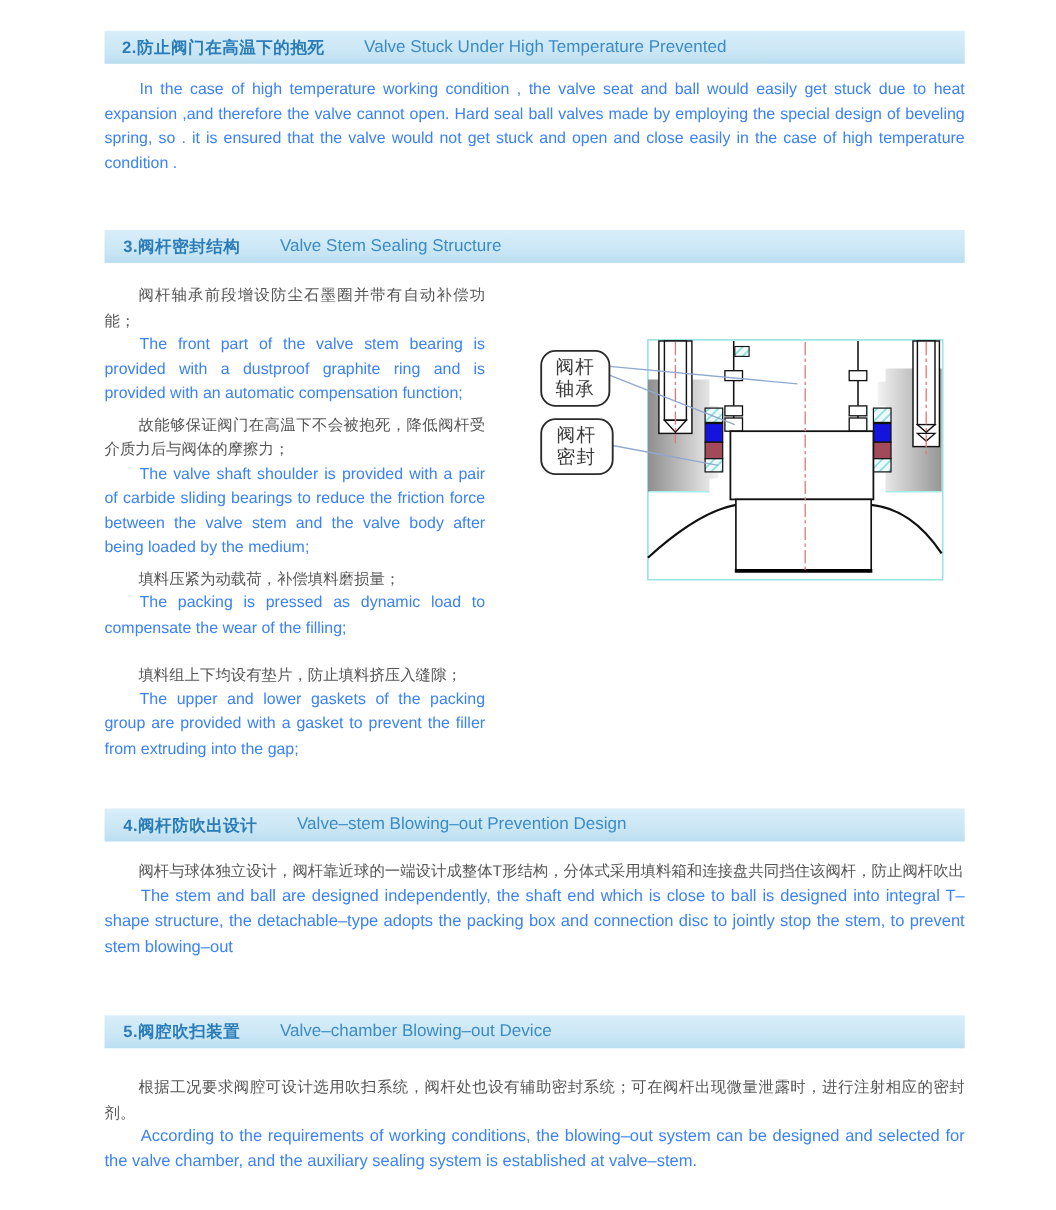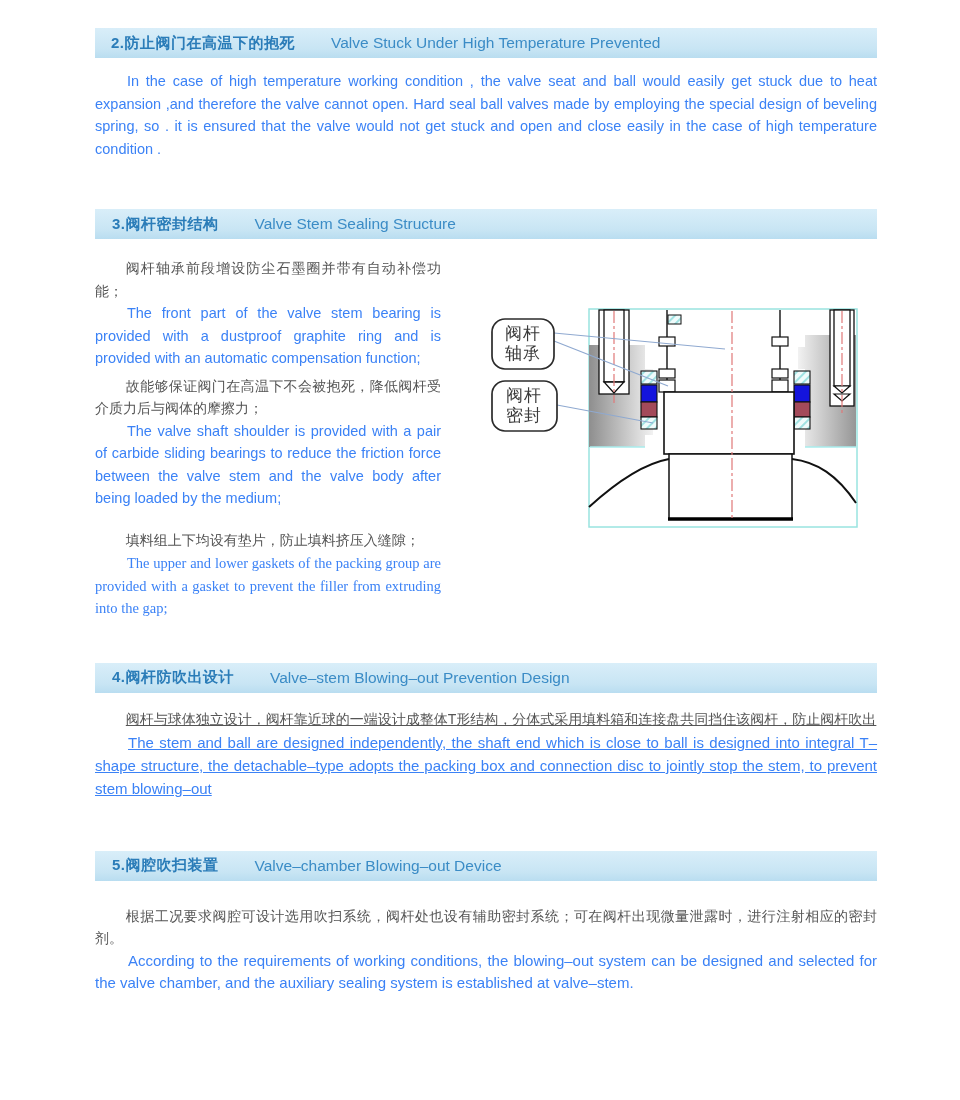--- a/index.html
+++ b/index.html
@@ -26,26 +26,26 @@
 
   #sec2 .bar { margin-top:28px;padding-left:16px; }
   #sec2 .paras { margin-top:12px; }
 
   #sec3 .bar { margin-top:49px; }
   .cols { display:flex; margin-top:18px; }
   .col-left { width:346px; }
   .col-left .para { line-height:22.5px; }
   .pair { margin-top:5px; }
   .pair.first { margin-top:0; }
-  .pair.gap { margin-top:20px;font-family:Liberation Serif, serif; }
+  .pair.gap { margin-top:20px; }
   .col-right { margin-left:46px; padding-top:50px; }
 
   #sec4 .bar { margin-top:43px; }
   #sec4 .paras { margin-top:15px; }
-  #sec4 .para { font-size:15px; line-height:23px;text-decoration:underline; }
+  #sec4 .para { font-size:15px; line-height:23px; }
   #sec4 .para.cn { font-size:14px; }
 
   #sec5 .bar { margin-top:51px; }
   #sec5 .paras { margin-top:16px; }
   #sec5 .para { font-size:15px; line-height:22.5px; }
   #sec5 .para.cn { font-size:14px;margin-top:24px; }
 
   svg text.callout-t {
     font-size:17px; fill:#3a3a3a; letter-spacing:1px;
     font-family:"Liberation Sans","DejaVu Sans",sans-serif;
@@ -74,20 +74,24 @@
       </div>
       <div class="cols">
         <div class="col-left">
           <div class="pair first">
             <p class="para cn">阀杆轴承前段增设防尘石墨圈并带有自动补偿功能；</p>
             <p class="para en">The front part of the valve stem bearing is provided with a dustproof graphite ring and is provided with an automatic compensation function;</p>
           </div>
           <div class="pair">
             <p class="para cn">故能够保证阀门在高温下不会被抱死，降低阀杆受介质力后与阀体的摩擦力；</p>
             <p class="para en">The valve shaft shoulder is provided with a pair of carbide sliding bearings to reduce the friction force between the valve stem and the valve body after being loaded by the medium;</p>
+          </div>
+          <div class="pair">
+            <p class="para cn">填料压紧为动载荷，补偿填料磨损量；</p>
+            <p class="para en">The packing is pressed as dynamic load to compensate the wear of the filling;</p>
           </div>
           <div class="pair gap">
             <p class="para cn">填料组上下均设有垫片，防止填料挤压入缝隙；</p>
             <p class="para en">The upper and lower gaskets of the packing group are provided with a gasket to prevent the filler from extruding into the gap;</p>
           </div>
         </div>
         <div class="col-right">
           
           <svg width="380" height="232" viewBox="0 0 380 232">
             <defs>

